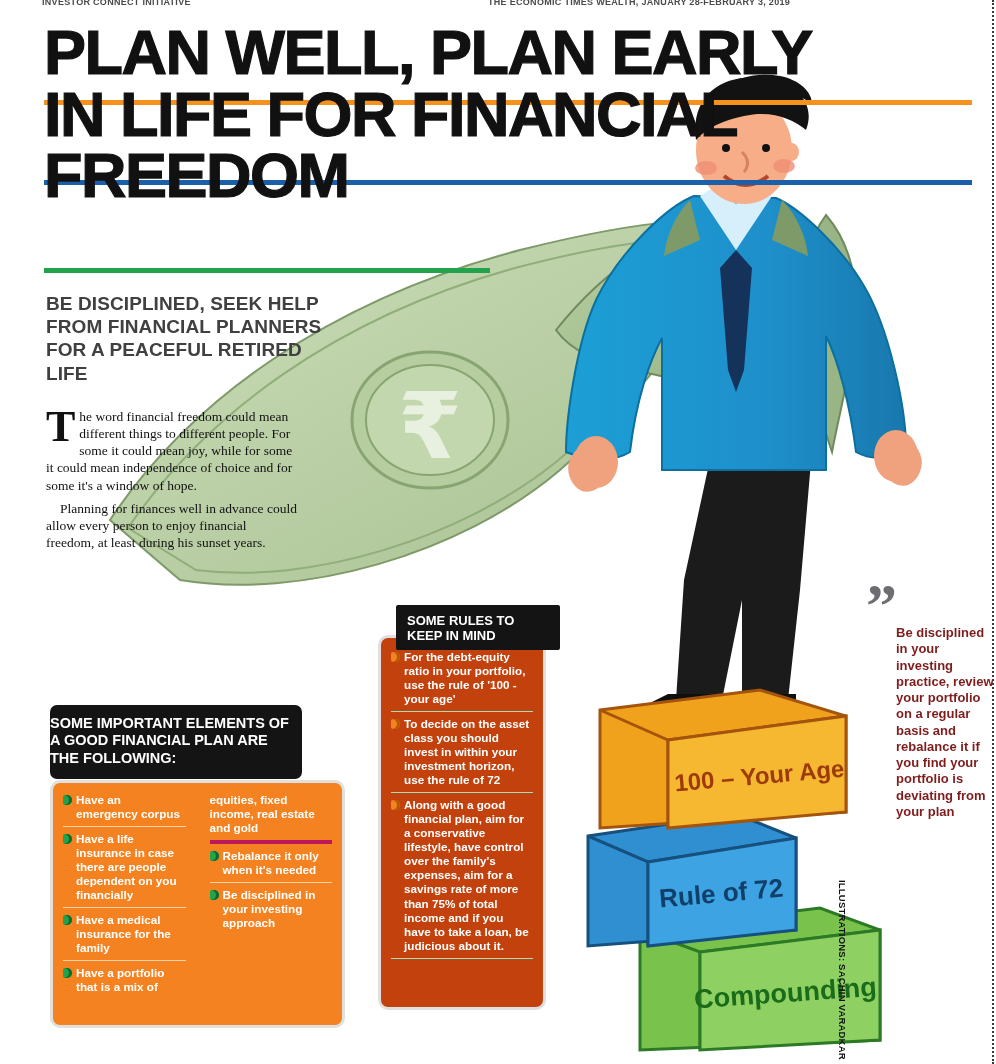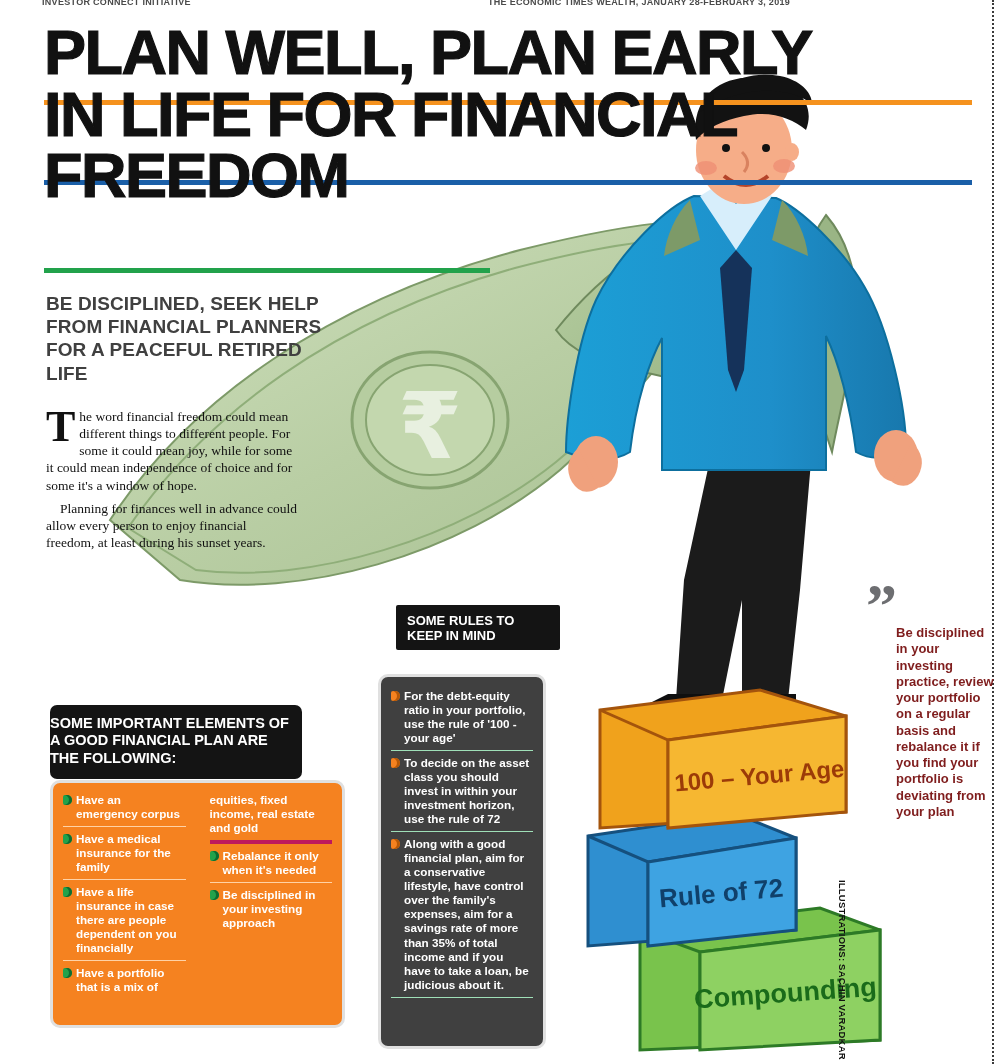--- a/index.html
+++ b/index.html
@@ -99,22 +99,22 @@
   .bullet-item.cont{padding-left:0;border-bottom:4px solid #be185d;}
 
   
   .box-dark-rules{
     position:absolute;left:396px;top:605px;width:142px;
     background:#141414;color:#fff;border-radius:2px;
     padding:8px 11px 7px 11px;z-index:7;
     font-size:13px;font-weight:bold;line-height:1.16;text-transform:uppercase;
   }
   .box-green{
-    position:absolute;left:378px;top:674px;width:168px;height:375px;
-    background:#404040;border:3px solid #e0e0e0;border-radius:10px;
+    position:absolute;left:378px;top:635px;width:168px;height:375px;
+    background:#c2410c;border:3px solid #e0e0e0;border-radius:10px;
     z-index:6;box-sizing:border-box;padding:12px 10px 10px 10px;
   }
   .box-green .bullet-item{border-bottom:1px solid #9fe0b8;}
   .box-green .bullet-item .lead{
     background:#f58220;box-shadow:inset -3px 0 0 #b65806;
   }
 
   
   .quote-mark{
     position:absolute;left:866px;top:585px;z-index:7;
@@ -244,25 +244,25 @@
   <div class="box-black">SOME IMPORTANT ELEMENTS OF A GOOD FINANCIAL PLAN ARE THE FOLLOWING:</div>
 
   <div class="box-orange">
     <div class="col">
       <div class="bullet-item">
         <span class="lead"></span>
         <span>Have an emergency corpus</span>
       </div>
       <div class="bullet-item">
         <span class="lead"></span>
+        <span>Have a life insurance in case there are people dependent on you financially</span>
+      </div>
+      <div class="bullet-item">
+        <span class="lead"></span>
         <span>Have a medical insurance for the family</span>
-      </div>
-      <div class="bullet-item">
-        <span class="lead"></span>
-        <span>Have a life insurance in case there are people dependent on you financially</span>
       </div>
       <div class="bullet-item nb">
         <span class="lead"></span>
         <span>Have a portfolio that is a mix of</span>
       </div>
     </div>
     <div class="col">
       <div class="bullet-item cont">equities, fixed income, real estate and gold</div>
       <div class="bullet-item">
         <span class="lead"></span>
@@ -280,21 +280,21 @@
     <div class="bullet-item">
       <span class="lead"></span>
       <span>For the debt-equity ratio in your portfolio, use the rule of '100 - your age'</span>
     </div>
     <div class="bullet-item">
       <span class="lead"></span>
       <span>To decide on the asset class you should invest in within your investment horizon, use the rule of 72</span>
     </div>
     <div class="bullet-item nb">
       <span class="lead"></span>
-      <span>Along with a good financial plan, aim for a conservative lifestyle, have control over the family's expenses, aim for a savings rate of more than 35% of total income and if you have to take a loan, be judicious about it.</span>
+      <span>Along with a good financial plan, aim for a conservative lifestyle, have control over the family's expenses, aim for a savings rate of more than 75% of total income and if you have to take a loan, be judicious about it.</span>
     </div>
   </div>
 
   <div class="quote-mark">”</div>
   <div class="quote-text">Be disciplined in your investing practice, review your portfolio on a regular basis and rebalance it if you find your portfolio is deviating from your plan</div>
 
   <div class="credit">ILLUSTRATIONS: SACHIN VARADKAR</div>
 
 </div>
 

